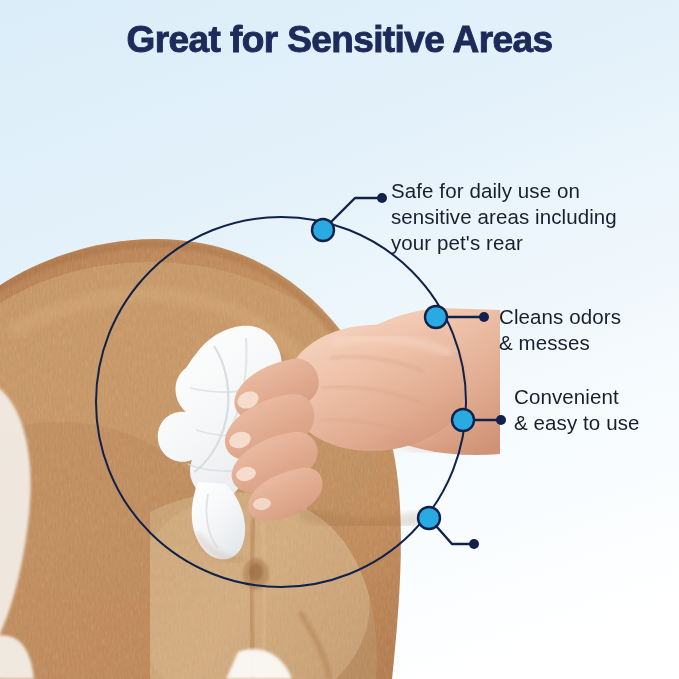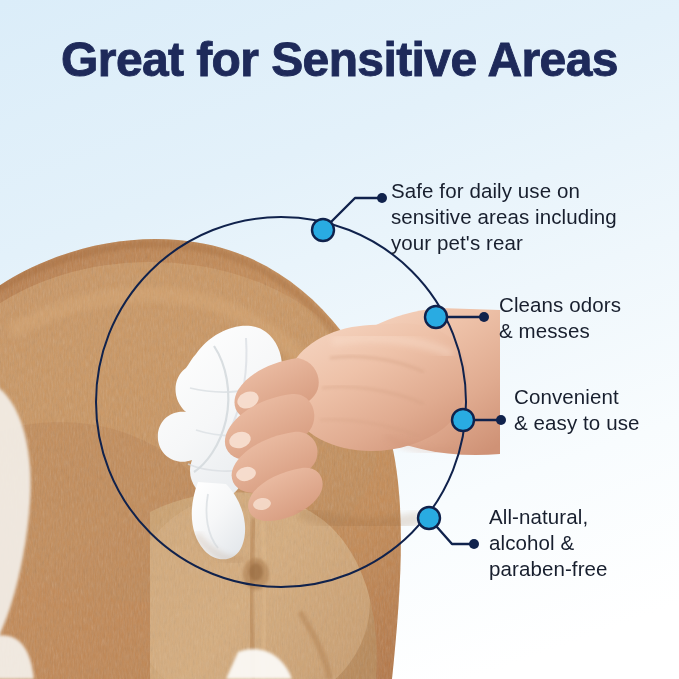--- a/index.html
+++ b/index.html
@@ -20,22 +20,22 @@
   #header {
     position: absolute;
     left: 0;
     top: 0;
     width: 679px;
     text-align: center;
     z-index: 40;
   }
   #title {
     margin: 0;
-    padding-top: 36px;
-    font-size: 48px;
+    padding-top: 16px;
+    font-size: 37px;
     line-height: 48px;
     font-weight: 700;
     letter-spacing: -0.6px;
     color: #1e2a5a;
     font-family: "Liberation Sans", sans-serif;
     -webkit-text-stroke: 0.9px #1e2a5a;
   }
   #subtitle {
     margin: 0;
     padding-top: 12px;
@@ -70,21 +70,21 @@
     position: absolute;
     z-index: 35;
     color: #181f2e;
     font-size: 20.5px;
     line-height: 26px;
     font-weight: 400;
     letter-spacing: 0.1px;
     white-space: pre-line;
   }
   #callout-0 { left: 391px; top: 178px; width: 280px; }
-  #callout-1 { left: 499px; top: 292px; width: 180px; }
+  #callout-1 { left: 499px; top: 304px; width: 180px; }
   #callout-2 { left: 514px; top: 384px; width: 165px; }
   #callout-3 { left: 489px; top: 504px; width: 190px; }
 </style>
 </head>
 <body>
 
 <div id="canvas">
 
   <svg id="photo" viewBox="0 0 500 497" preserveAspectRatio="none" aria-hidden="true">
     <defs>
@@ -266,17 +266,14 @@
   <div class="callout-text" id="callout-0">Safe for daily use on
 sensitive areas including
 your pet's rear</div>
 
   <div class="callout-text" id="callout-1">Cleans odors
 &amp; messes</div>
 
   <div class="callout-text" id="callout-2">Convenient
 &amp; easy to use</div>
 
-  <div class="callout-text" id="callout-3">All-natural,
-alcohol &amp;
-paraben-free</div>
 
 </div>
 
 </body></html>

